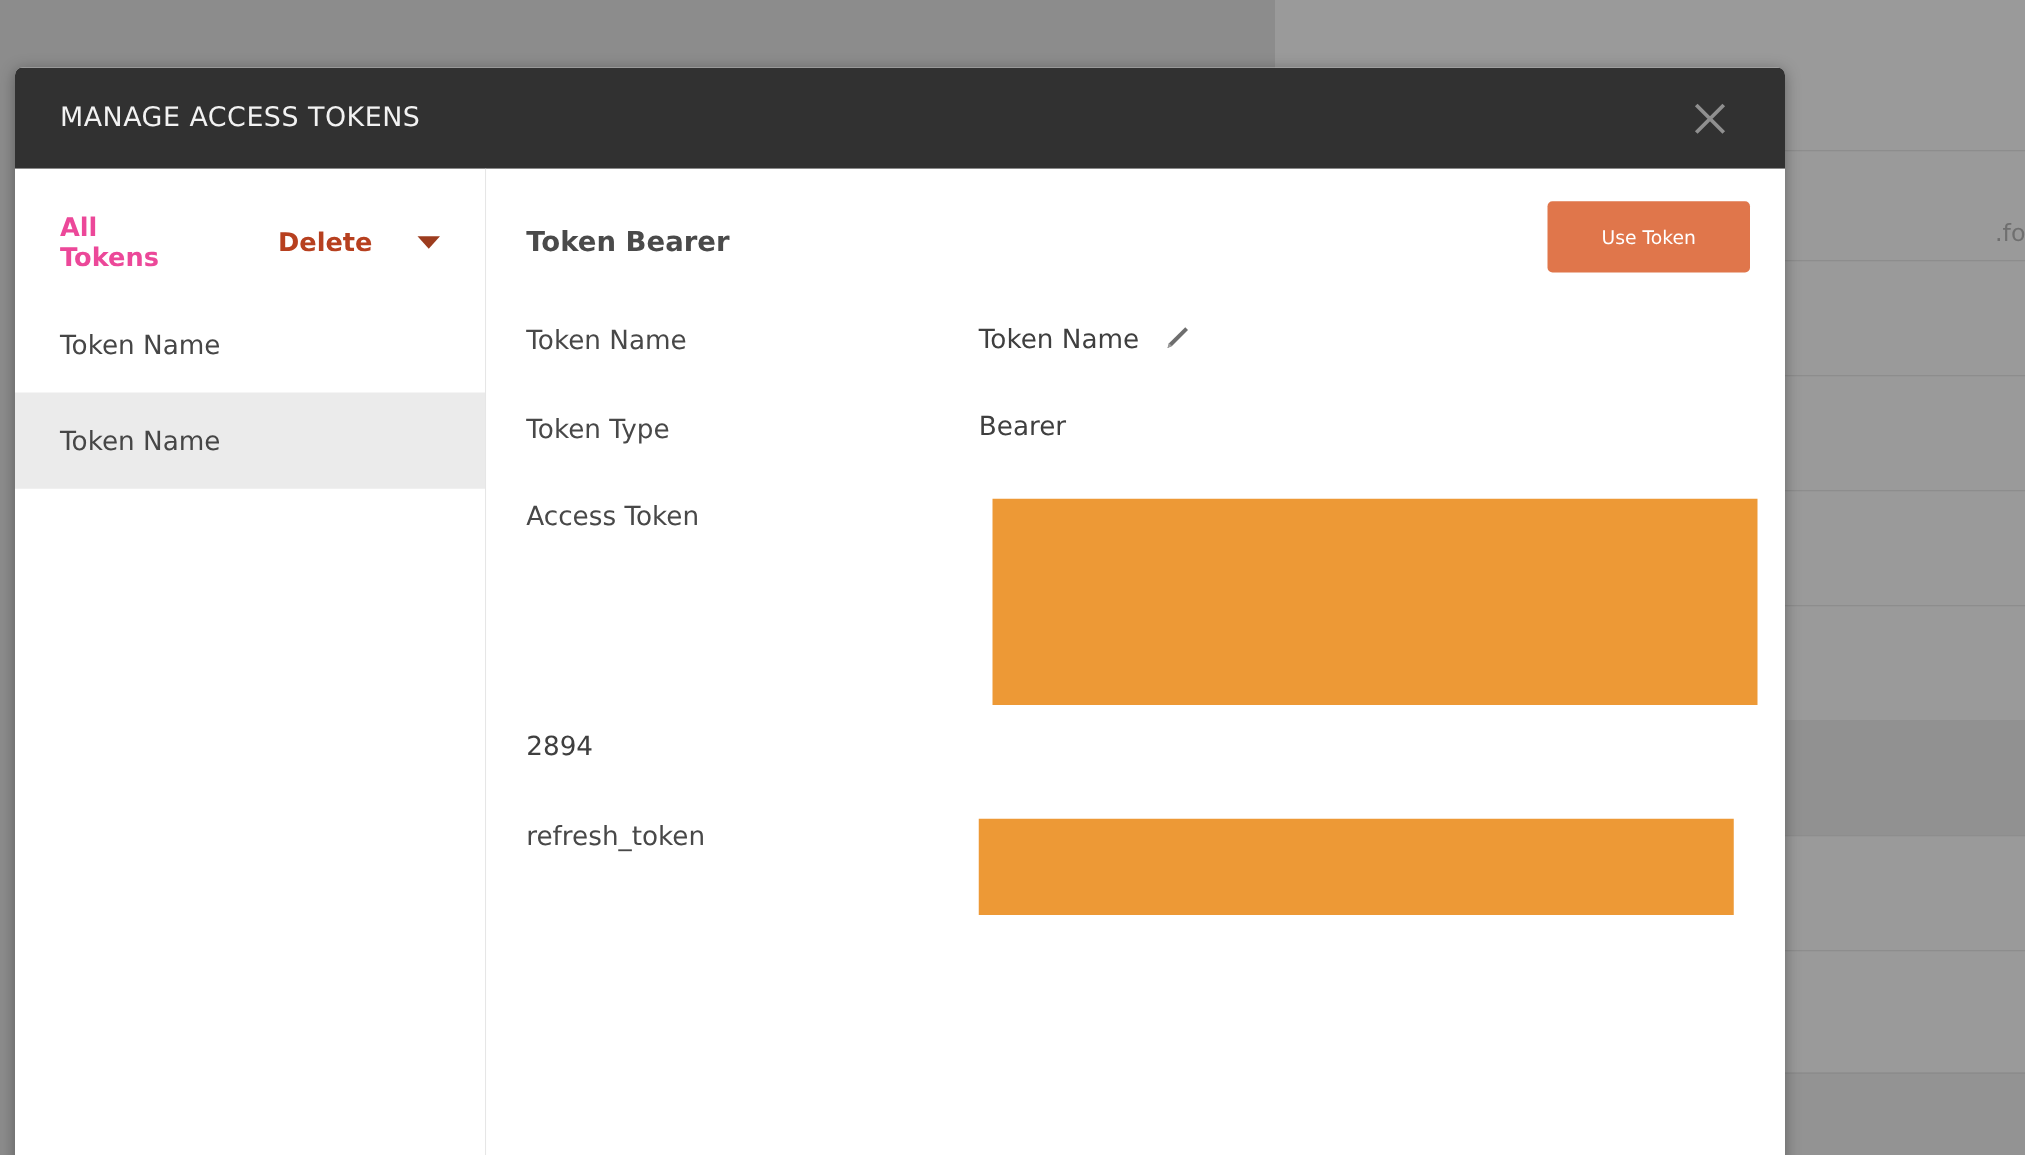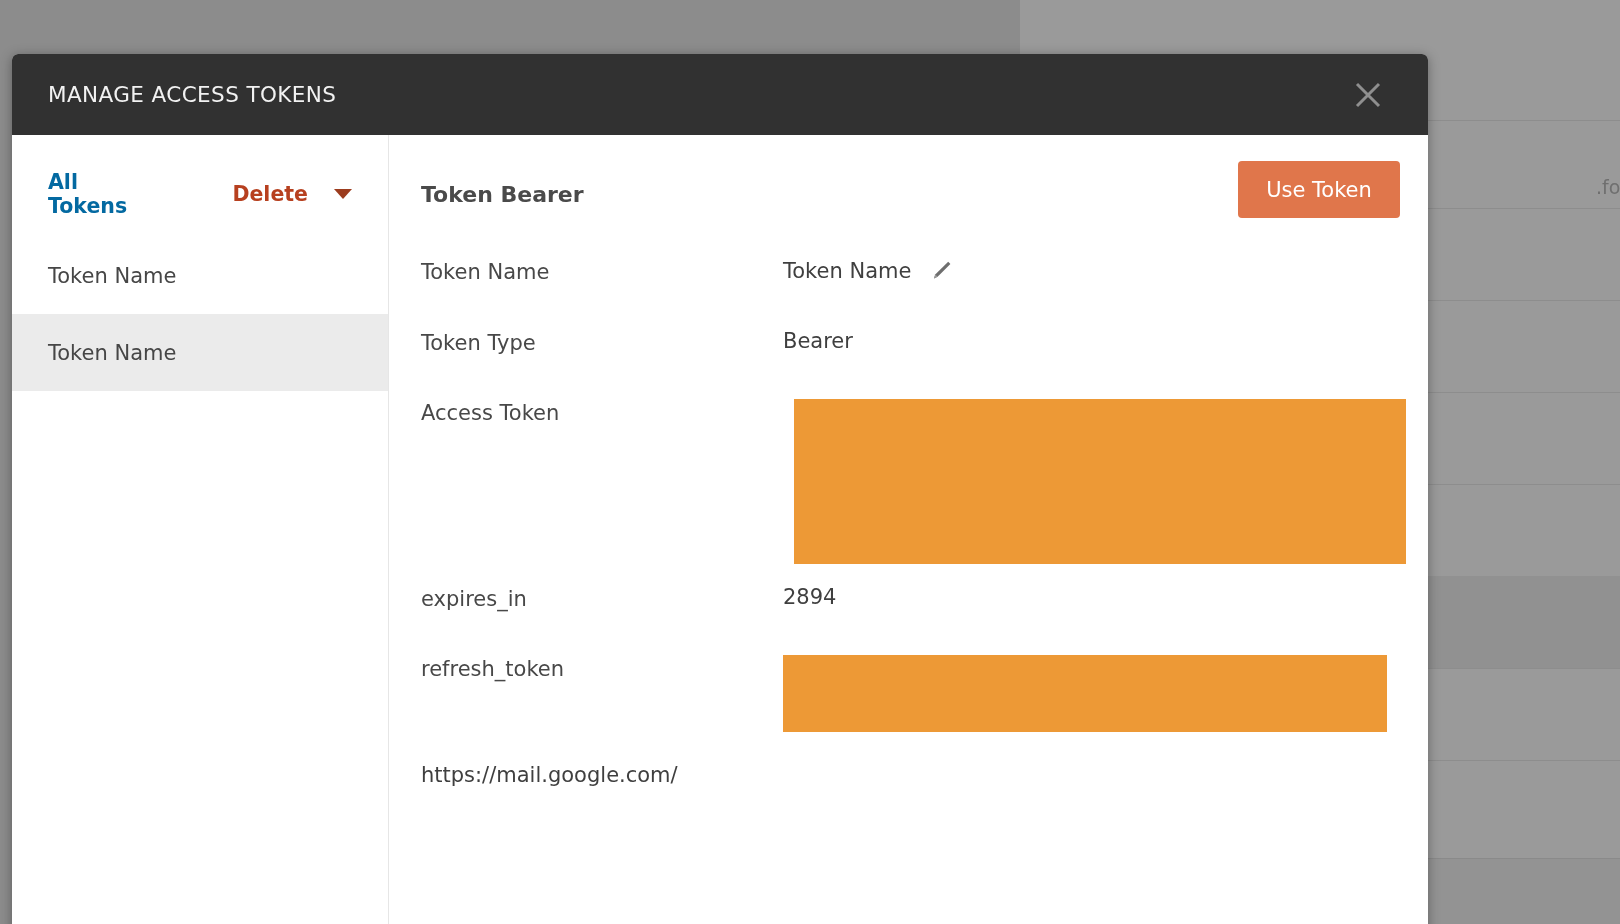--- a/index.html
+++ b/index.html
@@ -140,26 +140,26 @@
   }
   .sidebar-head {
     display: flex;
     align-items: center;
     padding: 0 36px;
     height: 46px;
   }
   .sidebar-head-title {
     font-size: 20.5px;
     font-weight: bold;
-    color: #0369a1;
+    color: #ec4899;
   }
   .delete-group {
     display: flex;
     align-items: center;
-    gap: 26px;
+    gap: 36px;
     margin-left: 73px;
     cursor: pointer;
     justify-content: flex-end;
   }
   .delete-label {
     font-size: 20.5px;
     font-weight: bold;
     color: #b7401f;
   }
   .caret-down {
@@ -197,21 +197,21 @@
   }
   .details-title {
     font-size: 22px;
     font-weight: bold;
     color: #4a4a4a;
     padding-top: 21px;
   }
   .use-token-btn {
     background: #e0764b;
     color: #ffffff;
-    font-size: 21px;
+    font-size: 15px;
     border: none;
     border-radius: 4px;
     padding: 0 24px;
     height: 57px;
     min-width: 162px;
     cursor: pointer;
     font-family: inherit;
   }
 
   .fields { margin-top: 40px; }
@@ -332,30 +332,28 @@
           <div class="field-label">Token Type</div>
           <div class="field-value">Bearer</div>
         </div>
 
         <div class="field-row row-access">
           <div class="field-label">Access Token</div>
           <div class="redacted access"></div>
         </div>
 
         <div class="field-row row-expires">
-          <div class="field-label">expires_in</div>
           <div class="field-value">2894</div>
         </div>
 
         <div class="field-row row-refresh">
           <div class="field-label">refresh_token</div>
           <div class="redacted refresh"></div>
         </div>
 
         <div class="field-row row-scope">
-          <div class="field-value">https://mail.google.com/</div>
         </div>
 
       </div>
     </div>
 
   </div>
 </div>
 
 </body></html>

